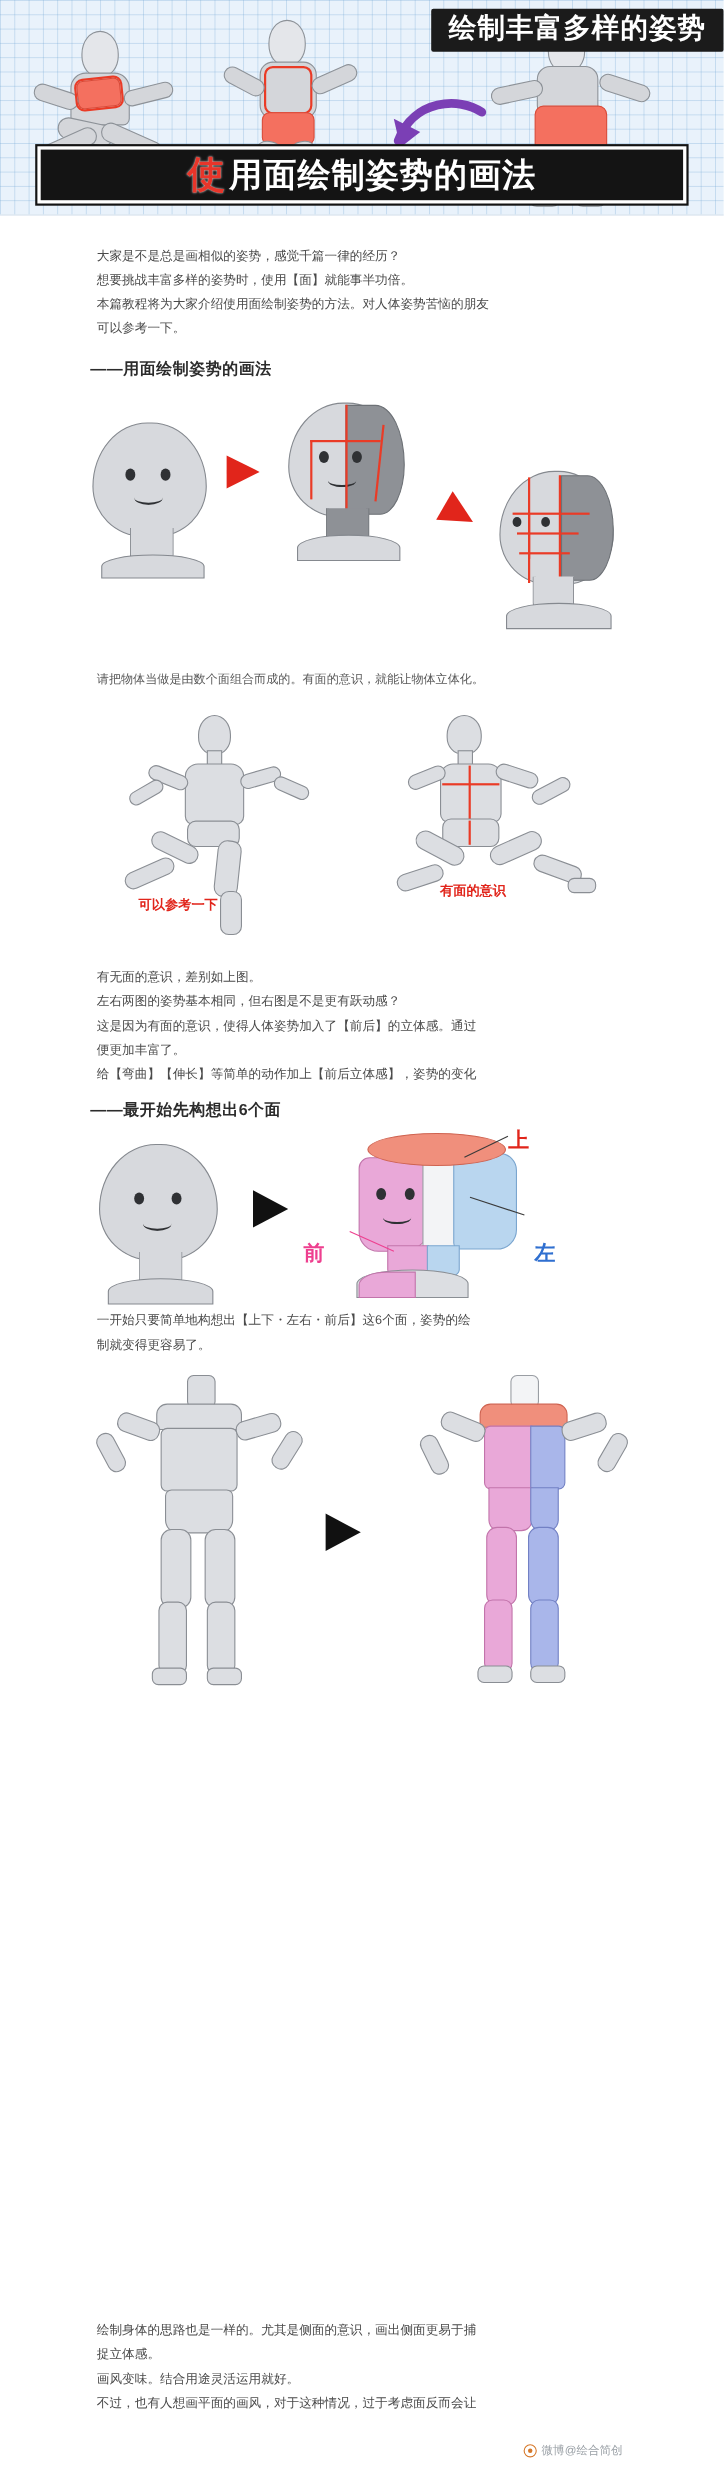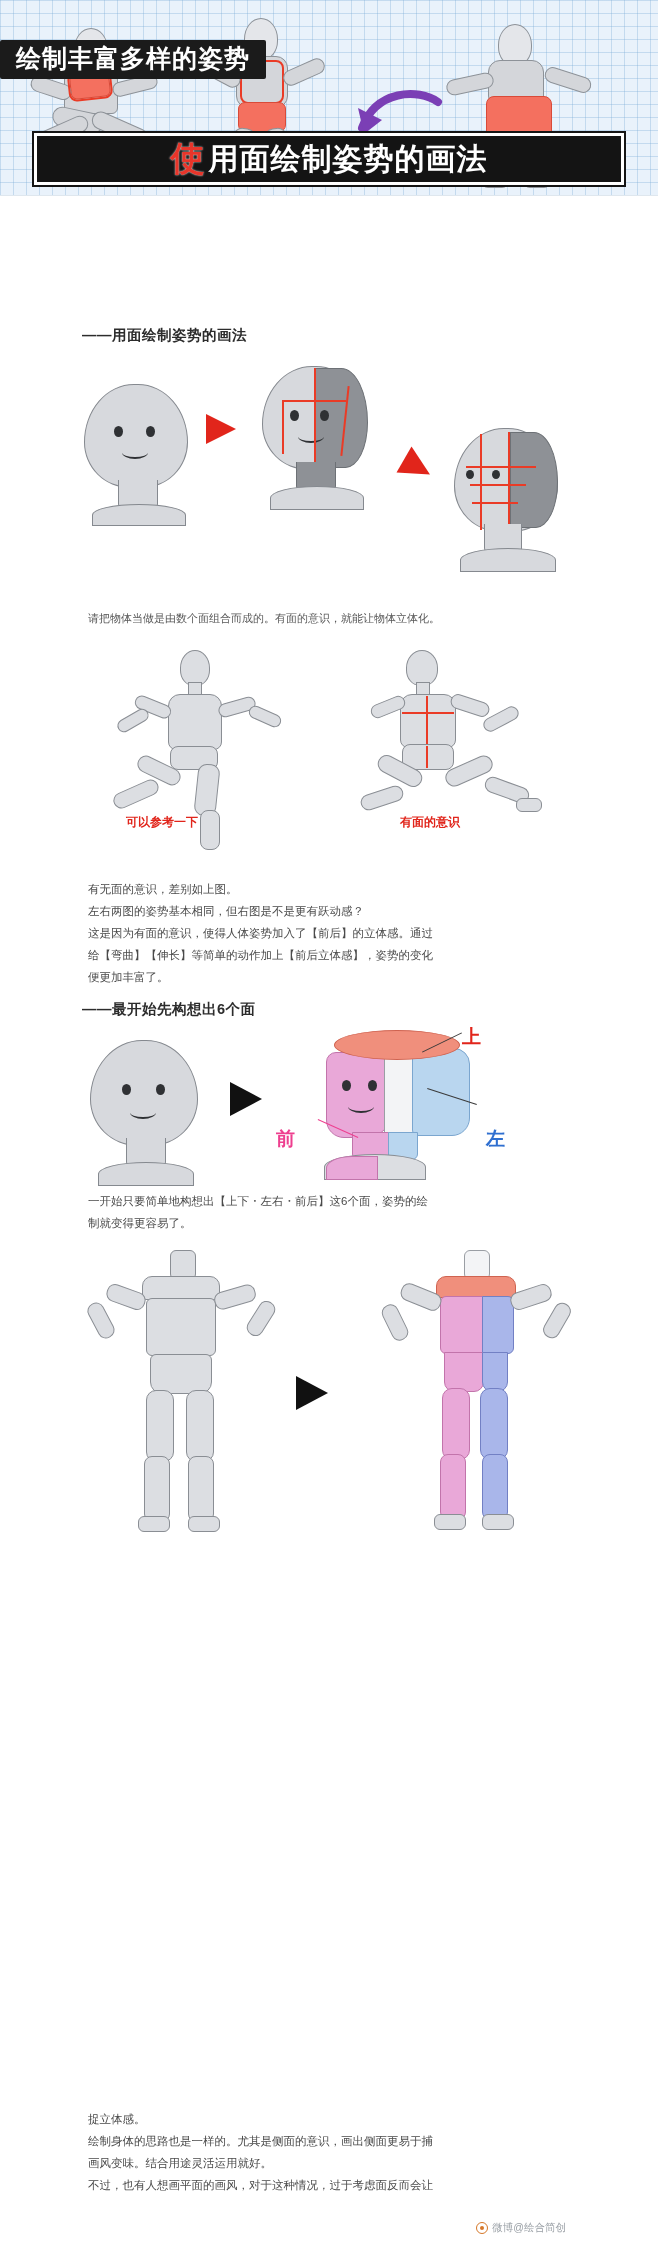--- a/index.html
+++ b/index.html
@@ -30,23 +30,22 @@
   .banner-grid {
     position:absolute; inset:0;
     background-image:
       linear-gradient(to right, rgba(120,170,215,0.33) 1px, transparent 1px),
       linear-gradient(to bottom, rgba(120,170,215,0.33) 1px, transparent 1px);
     background-size: 13px 13px;
   }
   .banner-title {
     position:absolute;
     top: 8px; left: 0; right: 0;
-    text-align:left;
+    text-align:right;
     z-index: 12;
-    margin-top: 32px;
   }
   .banner-title span {
     display:inline-block;
     background: #1b1b1b;
     color:#fff;
     font-size: 25px;
     font-weight: bold;
     letter-spacing: 1px;
     padding: 4px 16px 6px;
     line-height: 1.15;
@@ -287,20 +286,26 @@
     <div class="banner-title">
       <span>绘制丰富多样的姿势</span>
     </div>
 
     <div class="banner-sub">
       <span class="red">使</span>
       <span class="white">用面绘制姿势的画法</span>
     </div>
   </div>
 
+  <div class="block" style="top:222px;">
+    <p class="para">大家是不是总是画相似的姿势，感觉千篇一律的经历？</p>
+    <p class="para">想要挑战丰富多样的姿势时，使用【面】就能事半功倍。</p>
+    <p class="para">本篇教程将为大家介绍使用面绘制姿势的方法。对人体姿势苦恼的朋友</p>
+    <p class="para">可以参考一下。</p>
+  </div>
 
   <div class="heading" style="top:326px;">——用面绘制姿势的画法</div>
 
   <div class="illus" style="left:0; top:366px; width:658px; height:220px;">
 
     <div style="position:absolute; left:78px; top:18px; width:120px; height:140px;">
       <div class="head-shape" style="left:6px; top:0; width:104px; height:104px;"></div>
       <div class="eye" style="left:36px; top:42px;"></div>
       <div class="eye" style="left:68px; top:42px;"></div>
       <div class="smile" style="left:44px; top:62px;"></div>
@@ -373,29 +378,29 @@
       <div class="part" style="left:36px; top:94px; width:52px; height:26px; border-radius:8px;"></div>
       <div class="redline-v" style="left:60px; top:96px; width:2px; height:22px;"></div>
       <div class="part" style="left:10px; top:112px; width:48px; height:18px; border-radius:9px; transform:rotate(28deg);"></div>
       <div class="part" style="left:-6px; top:140px; width:44px; height:16px; border-radius:8px; transform:rotate(-18deg);"></div>
       <div class="part" style="left:78px; top:112px; width:50px; height:18px; border-radius:9px; transform:rotate(-24deg);"></div>
       <div class="part" style="left:118px; top:132px; width:46px; height:16px; border-radius:8px; transform:rotate(20deg);"></div>
       <div class="part" style="left:150px; top:148px; width:26px; height:14px; border-radius:6px;"></div>
     </div>
 
     <div class="lbl-red" style="left:126px; top:164px;">可以参考一下</div>
-    <div class="lbl-red" style="left:400px; top:164px;text-align:center;">有面的意识</div>
+    <div class="lbl-red" style="left:400px; top:152px;text-align:center;">有面的意识</div>
   </div>
 
   <div class="block" style="top:878px;">
     <p class="para">有无面的意识，差别如上图。</p>
     <p class="para">左右两图的姿势基本相同，但右图是不是更有跃动感？</p>
     <p class="para">这是因为有面的意识，使得人体姿势加入了【前后】的立体感。通过</p>
+    <p class="para">便更加丰富了。</p>
     <p class="para">给【弯曲】【伸长】等简单的动作加上【前后立体感】，姿势的变化</p>
-    <p class="para">便更加丰富了。</p>
   </div>
 
   <div class="heading" style="top:1000px;">——最开始先构想出6个面</div>
 
   <div class="illus" style="left:0; top:1020px; width:658px; height:170px;">
 
     <div style="position:absolute; left:84px; top:20px; width:130px; height:150px;">
       <div class="head-shape" style="left:6px; top:0; width:108px; height:106px;"></div>
       <div class="eye" style="left:38px; top:44px;"></div>
       <div class="eye" style="left:72px; top:44px;"></div>
@@ -468,22 +473,22 @@
       <div class="part pink" style="left:78px; top:138px; width:28px; height:72px; border-radius:10px;"></div>
       <div class="part blue" style="left:116px; top:138px; width:28px; height:72px; border-radius:10px;"></div>
       <div class="part pink" style="left:76px; top:204px; width:26px; height:66px; border-radius:8px;"></div>
       <div class="part blue" style="left:118px; top:204px; width:26px; height:66px; border-radius:8px;"></div>
       <div class="part" style="left:70px; top:264px; width:32px; height:16px; border-radius:6px;"></div>
       <div class="part" style="left:118px; top:264px; width:32px; height:16px; border-radius:6px;"></div>
     </div>
   </div>
 
   <div class="block" style="top:2108px;">
+    <p class="para">绘制身体的思路也是一样的。尤其是侧面的意识，画出侧面更易于捕</p>
     <p class="para">捉立体感。</p>
-    <p class="para">绘制身体的思路也是一样的。尤其是侧面的意识，画出侧面更易于捕</p>
     <p class="para">画风变味。结合用途灵活运用就好。</p>
     <p class="para">不过，也有人想画平面的画风，对于这种情况，过于考虑面反而会让</p>
   </div>
 
   <div class="footer-credit">
     <span class="weibo-eye"></span>
     <span>微博@绘合简创</span>
   </div>
 
 </div>

